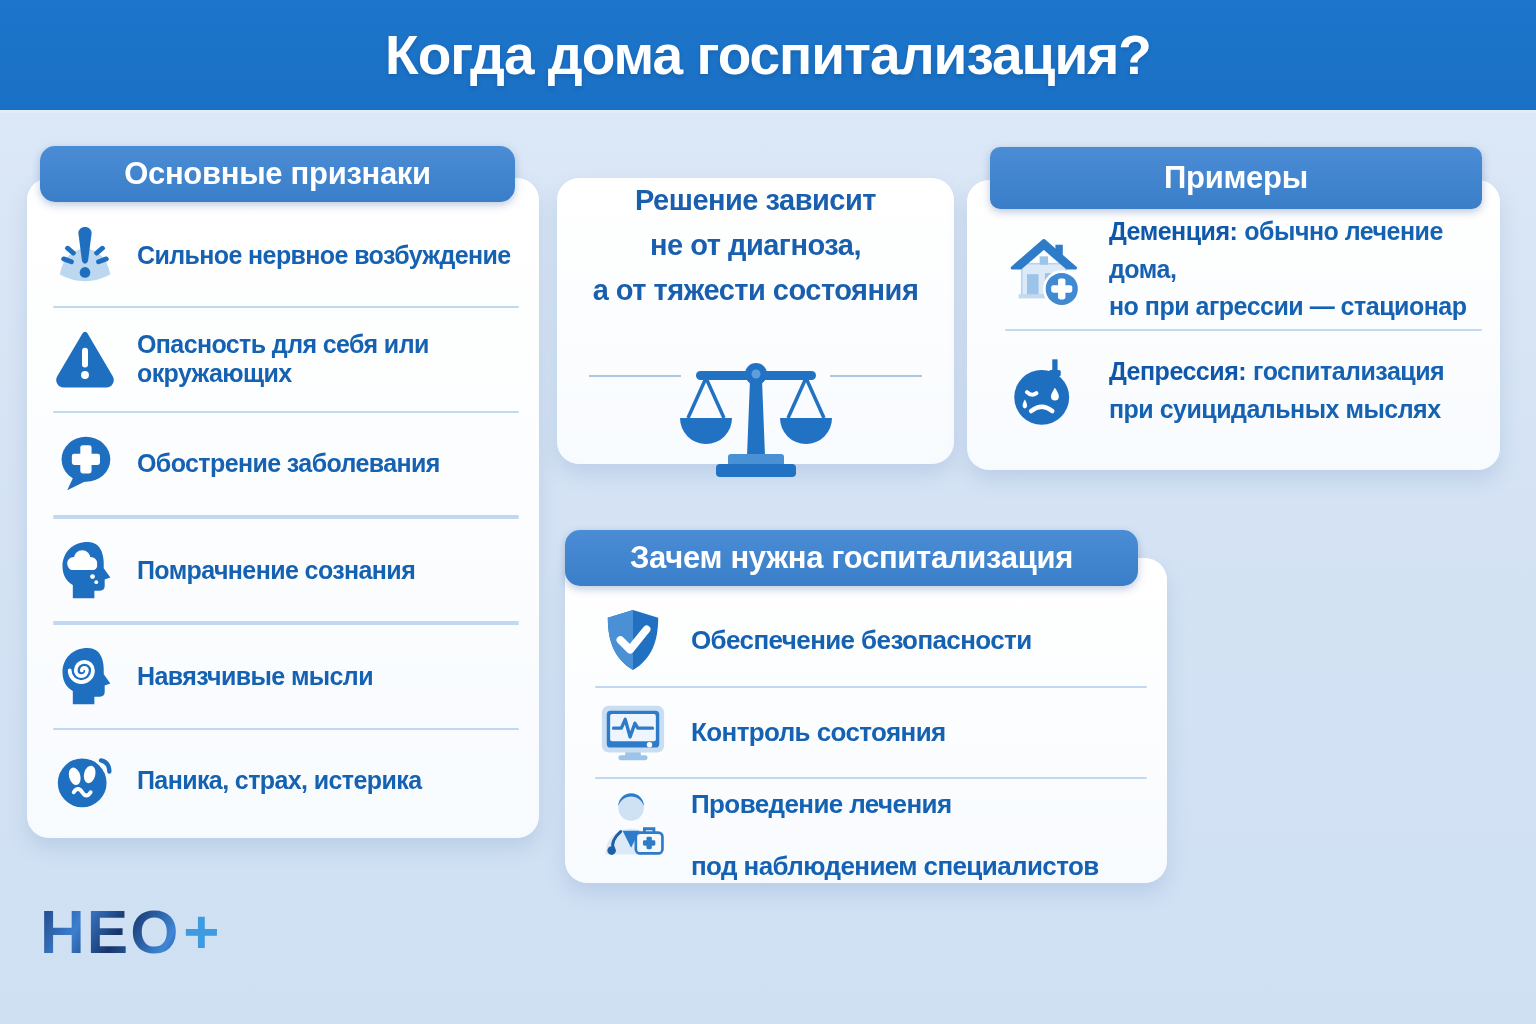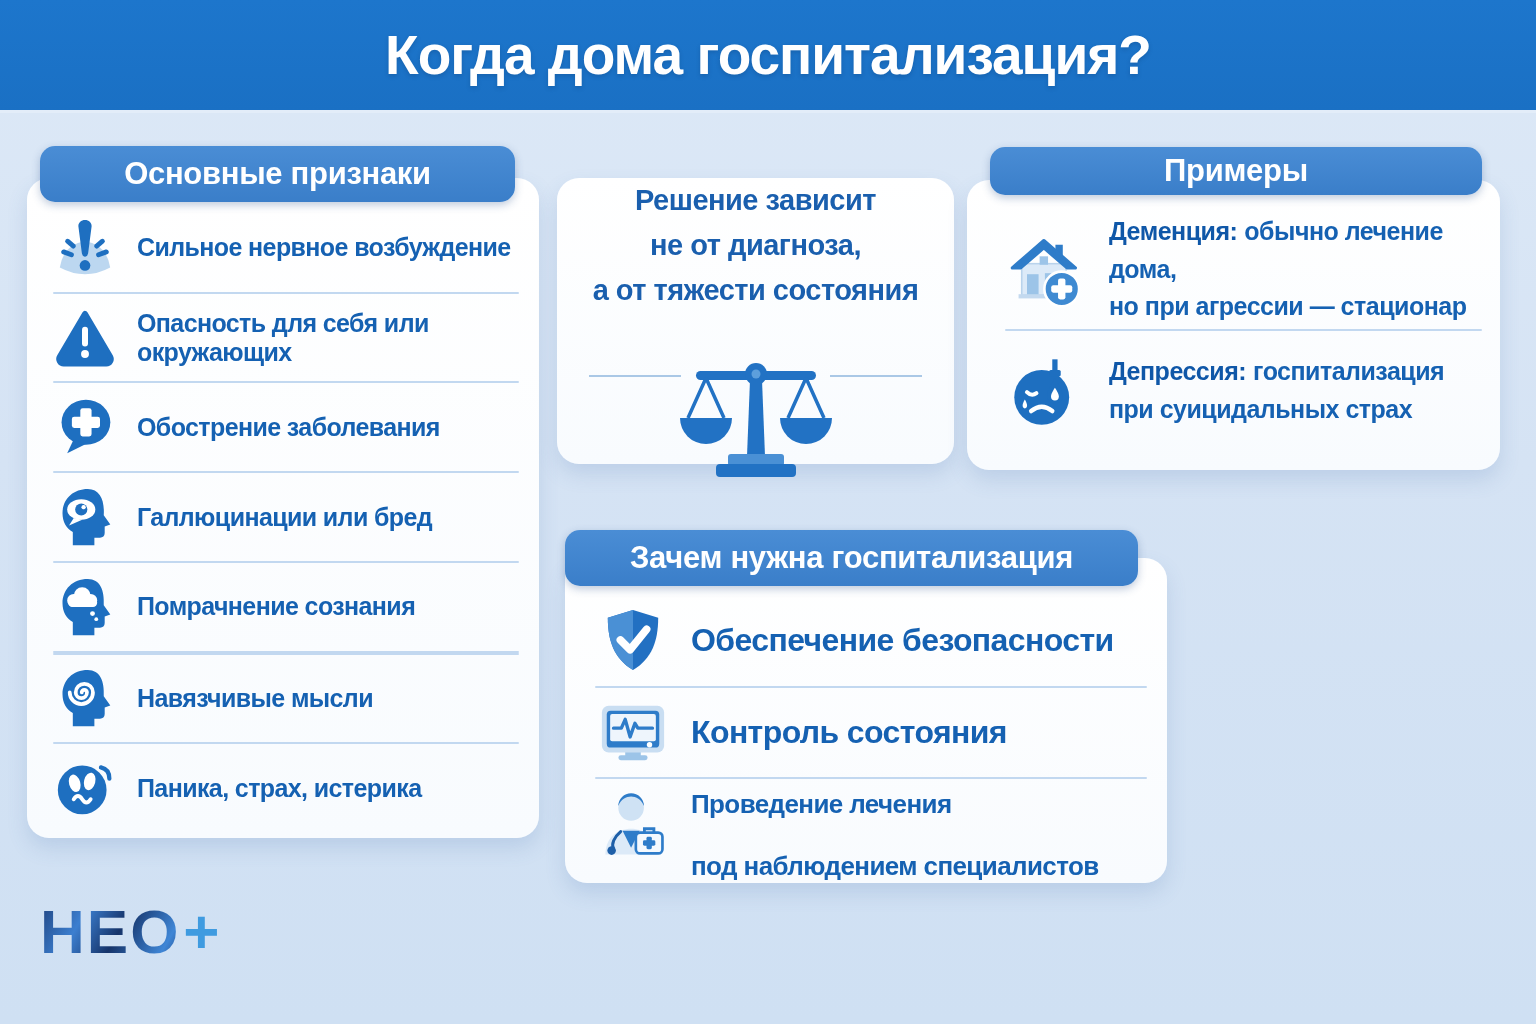--- a/index.html
+++ b/index.html
@@ -54,33 +54,33 @@
   .decision-text {
     text-align:center;
     color:#1a5fae; font-size:29px; font-weight:700; line-height:1.55; letter-spacing:-0.5px;
   }
   .scale-wrap { position:absolute; left:50%; bottom:-18px; transform:translateX(-50%); }
   .beam-line { position:absolute; top:197px; width:92px; height:2px; background:#aac8e6; }
   .beam-line.left { left:32px; }
   .beam-line.right { right:32px; }
 
   
-  .examples-pill { left:990px; top:147px; width:492px; height:48px; }
+  .examples-pill { left:990px; top:147px; width:492px; height:62px;border-radius:10px; }
   .examples-card { left:967px; top:180px; width:533px; height:290px;
     display:flex; flex-direction:column; padding:30px 18px 20px 38px; }
   .examples-card .icon-box { width:84px; }
   .ex-text { color:#1561b2; font-size:25px; font-weight:700; letter-spacing:-0.5px; line-height:1.5; }
   .ex-lead { color:#0f57a8; font-weight:700; margin-right:7px; }
 
   
   .purpose-pill { left:565px; top:530px; width:573px; height:56px; }
   .purpose-card { left:565px; top:558px; width:602px; height:325px;
     display:flex; flex-direction:column; padding:38px 20px 14px 30px; }
   .purpose-card .icon-box { width:76px; }
-  .purpose-card .item-label { font-size:32px; }
+  .purpose-card .item-label { font-size:26px; }
   .two-line div { line-height:1.5;margin-top:23px; }
 
   
   .logo { position:absolute; left:40px; top:896px; font-size:62px; font-weight:800; letter-spacing:2px; display:flex; align-items:center; }
   .logo .neo {
     background:linear-gradient(120deg,#1d3e78 0%, #3c7fd0 30%, #16346a 55%, #3f86d6 85%, #1d3e78 100%);
     -webkit-background-clip:text; background-clip:text; color:transparent;
   }
   .logo .plus { color:#3f9be0; margin-left:3px; font-weight:800; }
 </style>
@@ -134,32 +134,20 @@
           <ellipse cx="33" cy="27" rx="26" ry="24" fill="#1e6fc0"></ellipse>
           <path d="M20 45 L13 60 L33 50 Z" fill="#1e6fc0"></path>
           <rect x="27" y="12" width="12" height="30" rx="2.5" fill="#ffffff"></rect>
           <rect x="18" y="21" width="30" height="12" rx="2.5" fill="#ffffff"></rect>
         </svg>
       </span>
       <span class="item-label">Обострение заболевания</span>
     </div>
     <div class="divider"></div>
 
-    <div class="row">
-      <span class="icon-box">
-        <svg width="60" height="60" viewBox="0 0 64 64">
-          <path d="M35 2 C19 2 8 13 8 28 C8 37 12 44 19 48 L19 62 L42 62 L42 54 L48 54 C51 54 53 52 53 49 L53 42 L59 40 L52 30 C53 14 48 2 35 2 Z" fill="#1e6fc0"></path>
-          <ellipse cx="28" cy="24" rx="15" ry="11" fill="#ffffff"></ellipse>
-          <path d="M20 33 L15 41 L29 35 Z" fill="#ffffff"></path>
-          <circle cx="28" cy="24" r="6.5" fill="#1e6fc0"></circle>
-          <circle cx="30.5" cy="21.5" r="2.3" fill="#ffffff"></circle>
-        </svg>
-      </span>
-      <span class="item-label">Галлюцинации или бред</span>
-    </div>
     <div class="divider"></div>
 
     <div class="row">
       <span class="icon-box">
         <svg width="60" height="60" viewBox="0 0 64 64">
           <path d="M35 2 C19 2 8 13 8 28 C8 37 12 44 19 48 L19 62 L42 62 L42 54 L48 54 C51 54 53 52 53 49 L53 42 L59 40 L52 30 C53 14 48 2 35 2 Z" fill="#1e6fc0"></path>
           <circle cx="20" cy="25" r="7" fill="#ffffff"></circle>
           <circle cx="29" cy="20" r="9" fill="#ffffff"></circle>
           <circle cx="38" cy="25" r="7" fill="#ffffff"></circle>
           <rect x="14" y="23" width="31" height="9" rx="4.5" fill="#ffffff"></rect>
@@ -263,21 +251,21 @@
           <path d="M43.5 33 c-2.7 4.3 -3.7 6.3 -3.7 8.3 a3.7 3.7 0 0 0 7.4 0 c0 -2 -1 -4 -3.7 -8.3 Z" fill="#ffffff"></path>
           <path d="M17 37 q4.5 4.5 9 1" stroke="#ffffff" stroke-width="3.8" fill="none" stroke-linecap="round"></path>
           <path d="M21 55 q10 -8 20 0" stroke="#ffffff" stroke-width="4.2" fill="none" stroke-linecap="round"></path>
           <path d="M15 44 c-2.8 4.8 -2.8 7.6 0 8.6 c2.8 -1 2.8 -3.8 0 -8.6 Z" fill="#ffffff"></path>
         </svg>
       </span>
       <div class="ex-text">
         <div>
           <span class="ex-lead">Депрессия:</span><span>госпитализация</span>
         </div>
-        <div>при суицидальных страх</div>
+        <div>при суицидальных мыслях</div>
       </div>
     </div>
   </div>
 
   <div class="pill purpose-pill">
     <span>Зачем нужна госпитализация</span>
   </div>
   <div class="card purpose-card">
 
     <div class="row">

